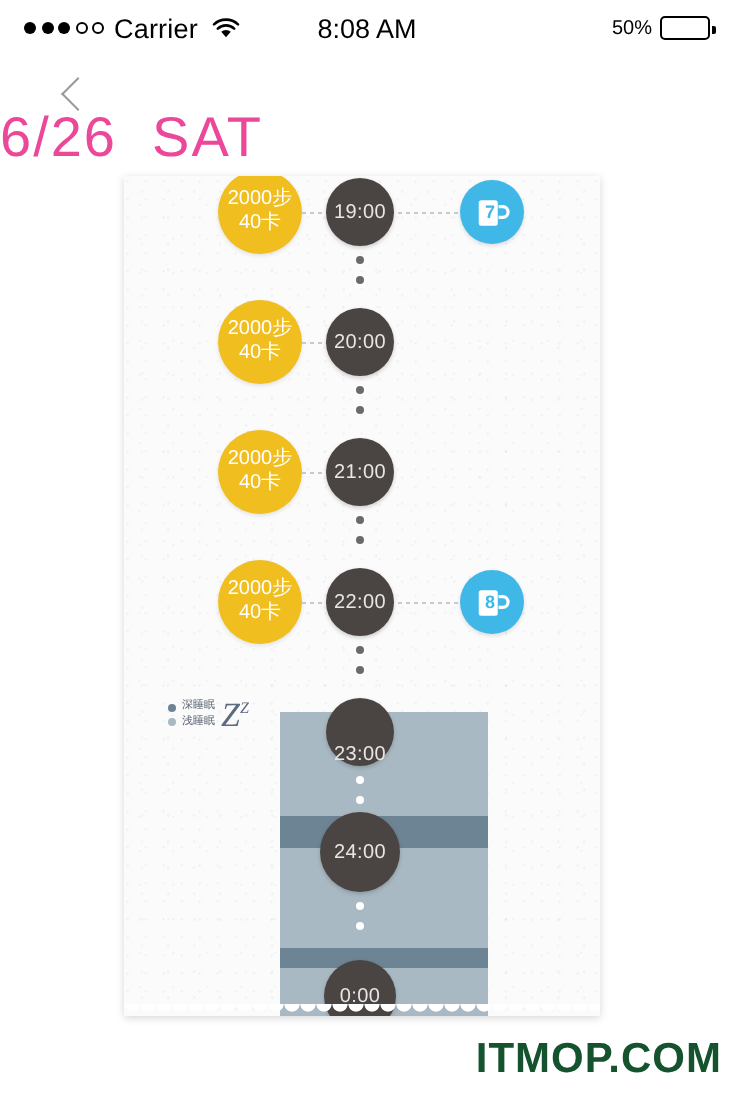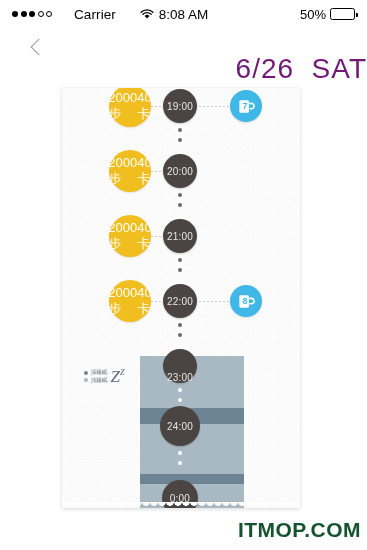--- a/index.html
+++ b/index.html
@@ -25,21 +25,21 @@
     display: flex;
     align-items: center;
     color: #000;
     font-size: 13px;
     box-sizing: border-box;
     padding: 0 12px;
   }
   .sb-left {
     display: flex;
     align-items: center;
-    gap: 22px;
+    gap: 5px;
     flex: 0 0 auto;
   }
   .dots { display: flex; align-items: center; gap: 2.5px; }
   .dot {
     width: 6px; height: 6px;
     border-radius: 50%;
     background: #000;
     display: block;
   }
   .dot.hollow {
@@ -55,21 +55,21 @@
     text-align: center;
     font-size: 13.5px;
     font-weight: 500;
     pointer-events: none;
   }
   .sb-right {
     margin-left: auto;
     display: flex;
     align-items: center;
     gap: 4px;
-    font-size: 13px;
+    font-size: 10px;
     justify-content: space-between;
   }
   .battery {
     width: 25px; height: 12px;
     border: 1px solid #000;
     border-radius: 2.5px;
     position: relative;
     box-sizing: border-box;
     padding: 1.5px;
   }
@@ -108,23 +108,23 @@
     width: 11px; height: 11px;
     border-left: 1.6px solid #9a9a9a;
     border-bottom: 1.6px solid #9a9a9a;
     transform: rotate(45deg);
     display: block;
   }
   .date-title {
     position: absolute;
     left: 0; right: 0;
     top: 25px;
-    text-align: right;
+    text-align: left;
     font-size: 28px;
-    color: #701a75;
+    color: #ec4899;
     letter-spacing: 1px;
     font-weight: 400;
     white-space: pre;
   }
 
   
   .card {
     position: absolute;
     left: 62px;
     top: 88px;
@@ -186,21 +186,20 @@
 
   
   .legend {
     position: absolute;
     left: 22px;
     top: 262px;
     z-index: 4;
     display: flex;
     align-items: flex-start;
     gap: 3px;
-    margin-top: 19px;
   }
   .legend-rows { display: flex; flex-direction: column; gap: 2px; padding-top: 1px; }
   .legend-row { display: flex; align-items: center; gap: 3px; }
   .legend-dot {
     width: 4px; height: 4px;
     border-radius: 50%;
     display: block;
   }
   .legend-text {
     font-size: 5.5px;
@@ -234,24 +233,25 @@
     letter-spacing: 0.2px;
     box-shadow: 0 1px 2px rgba(0,0,0,0.18);
   }
 
   .step-node {
     position: absolute;
     border-radius: 50%;
     background: #f0be1e;
     color: #fff;
     display: flex;
+    flex-direction: column;
     align-items: center;
     justify-content: center;
     line-height: 1.25;
-    font-size: 13px;
+    font-size: 10px;
     box-shadow: 0 1px 2px rgba(0,0,0,0.10);
   }
 
   .cup-node {
     position: absolute;
     width: 32px; height: 32px;
     border-radius: 50%;
     background: #3fb8e8;
     display: flex;
     align-items: center;

